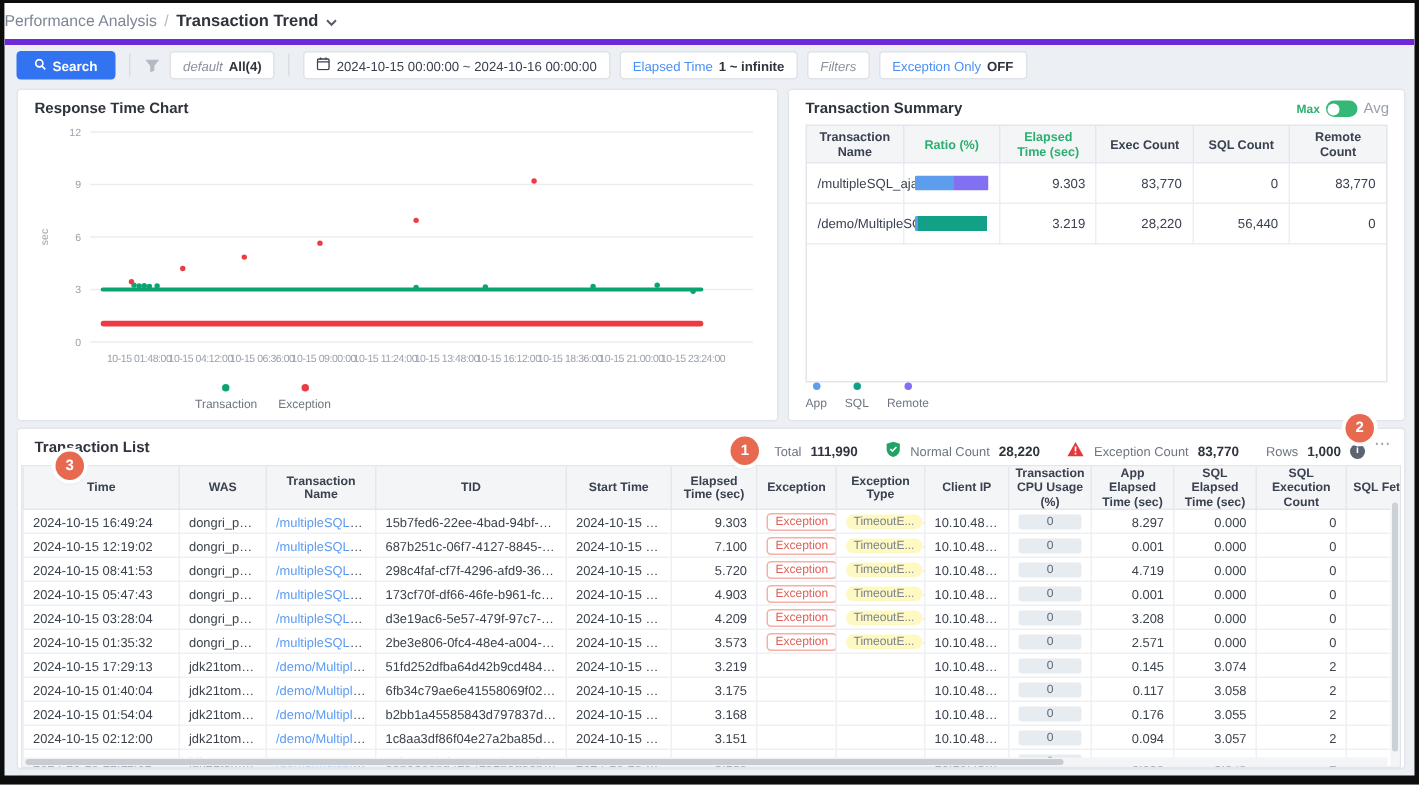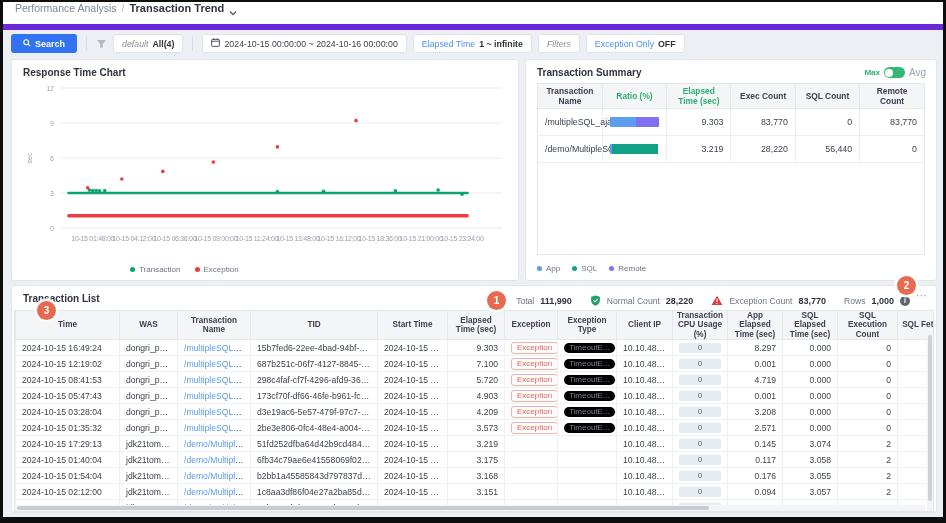--- a/index.html
+++ b/index.html
@@ -6,22 +6,22 @@
   html,body { background:#555; }
   body { font-family: "Liberation Sans", "DejaVu Sans", sans-serif; }
   .frame {
     position: relative; width: 946px; height: 523px;
     border: 3px solid #0d0d0d; border-bottom-width: 6px; border-top-width: 2px;
     background: #eceff3; overflow: hidden;
   }
   
   .top-header {
     position: absolute; left:0; top:0; right:0; height: 28px;
-    background: #ffffff; display:flex; padding-left: 12px;
-    border-bottom: 6px solid #6d28d9;
+    background: #ffffff; display:flex; align-items:center; 
+    border-bottom: 4px solid #6d28d9;
   }
   .crumb-root { font-size: 10.5px; color: #7d8694; }
   .crumb-sep  { font-size: 10.5px; color: #b4bac4; margin: 0 5px; }
   .crumb-current { font-size: 11px; color: #2e333c; font-weight: 700; }
   .chev { margin-left: 5px; color:#555c66; }
   
   .toolbar {
     position: absolute; left:0; top:28px; right:0; height: 27px;
     display:flex; align-items:center; padding-left:8px; gap:6px;
   }
@@ -43,21 +43,21 @@
   
   .panel { position:absolute; background:#fff; border:1px solid #e2e5ea; border-radius:3px; }
   .chart-panel   { left:8px;   top:57px;  width:508px; height:222px; }
   .summary-panel { left:522px; top:57px;  width:412px; height:222px; }
   .list-panel    { left:8px;   top:283px; width:926px; height:228px; }
   .panel-title { font-size:10px; font-weight:700; color:#2e333c; }
   .chart-panel .panel-title, .summary-panel .panel-title { position:absolute; left:11px; top:7px; }
   
   .chart-svg { position:absolute; left:4px; top:20px; }
   .chart-legend { position:absolute; left:118px; bottom:6px; display:flex; gap:14px; }
-  .legend-item { display:flex; align-items:center; gap:4px; font-size:8px; color:#6e7681; }
+  .legend-item { display:flex; align-items:center; gap:4px; font-size:8px; color:#6e7681;flex-direction:column; }
   .legend-dot { width:5px; height:5px; border-radius:50%; display:inline-block; }
   
   .toggle-wrap { position:absolute; right:10px; top:7px; display:flex; align-items:center; gap:4px; }
   .toggle-left  { font-size:8px; color:#2eaf72; font-weight:700; }
   .toggle-right { font-size:10px; color:#9aa1ac; }
   .toggle-pill { width:21px; height:11px; border-radius:6px; background:#35b877; position:relative; cursor:pointer; }
   .toggle-knob { position:absolute; left:1.5px; top:1.5px; width:8px; height:8px; border-radius:50%; background:#fff; }
   .summary-table-wrap { position:absolute; left:11px; right:11px; top:23px; bottom:25px; border:1px solid #e2e5ea; overflow:hidden; }
   table { border-collapse:collapse; table-layout:fixed; }
   .summary-table { width:100%; }
@@ -103,21 +103,21 @@
     border:1px solid #eef0f3; border-top:none; font-size:8.6px; color:#3c424c;
     height:16px; padding:0 6px; white-space:nowrap; overflow:hidden; text-overflow:ellipsis;
   }
   .list-table td.num { text-align:right; }
   .link { color:#5b9bf5; cursor:pointer; }
   .exc-badge {
     display:inline-block; border:1px solid #f3b0a8; color:#e06058;
     font-size:8px; border-radius:3px; padding:0px 5px; line-height:10px; background:#fff;
   }
   .type-badge {
-    display:inline-block; background:#000000; color:#7a8290; font-size:8px;
+    display:inline-block; background:#fef9c3; color:#7a8290; font-size:8px;
     border-radius:7px; padding:0 5px; line-height:10px;
   }
   .cpu-track {
     background:#e7ecf1; border-radius:2px; height:10px; width:100%;
     display:flex; align-items:center; justify-content:center;
     font-size:8px; color:#5a6472;
   }
   .vscroll { position:absolute; right:0; top:22px; bottom:0; width:6px; background:#f3f4f6; }
   .vscroll .thumb { position:absolute; top:2px; left:1px; width:4px; height:93%; background:#ccd1d8; border-radius:2px; cursor:pointer; }
   .hscroll { position:absolute; left:0; right:8px; bottom:0; height:6px; background:#f3f4f6; }

